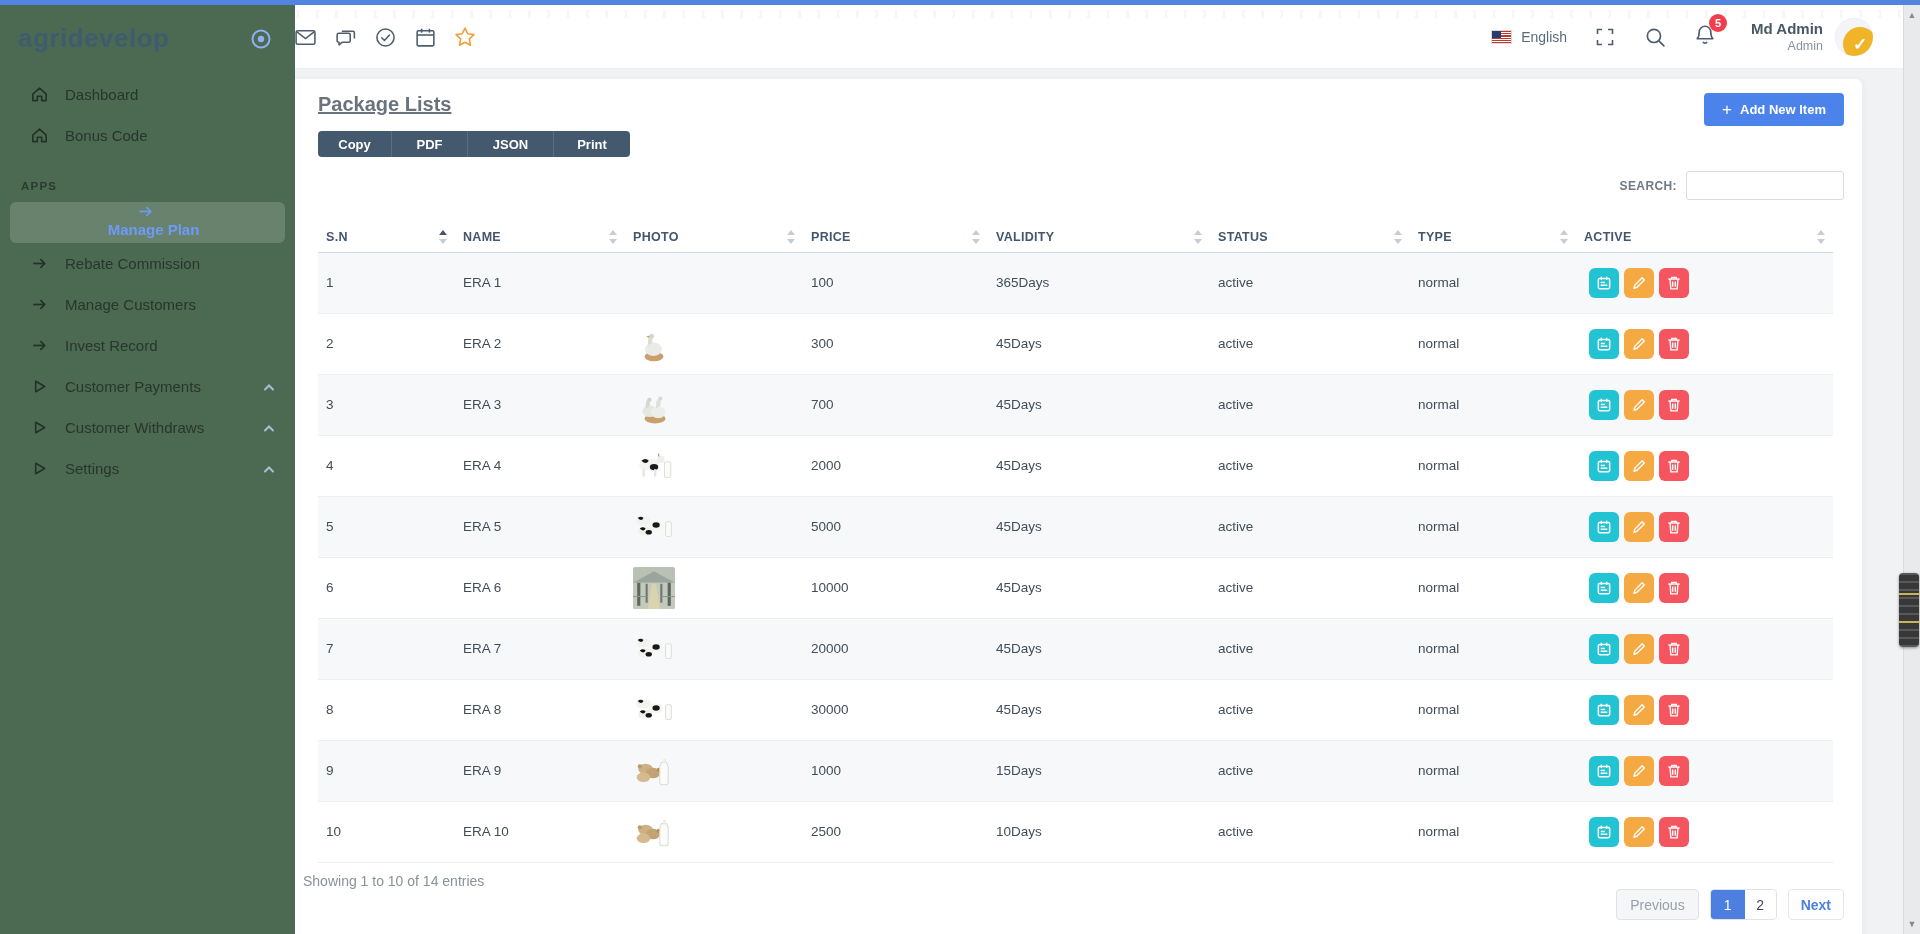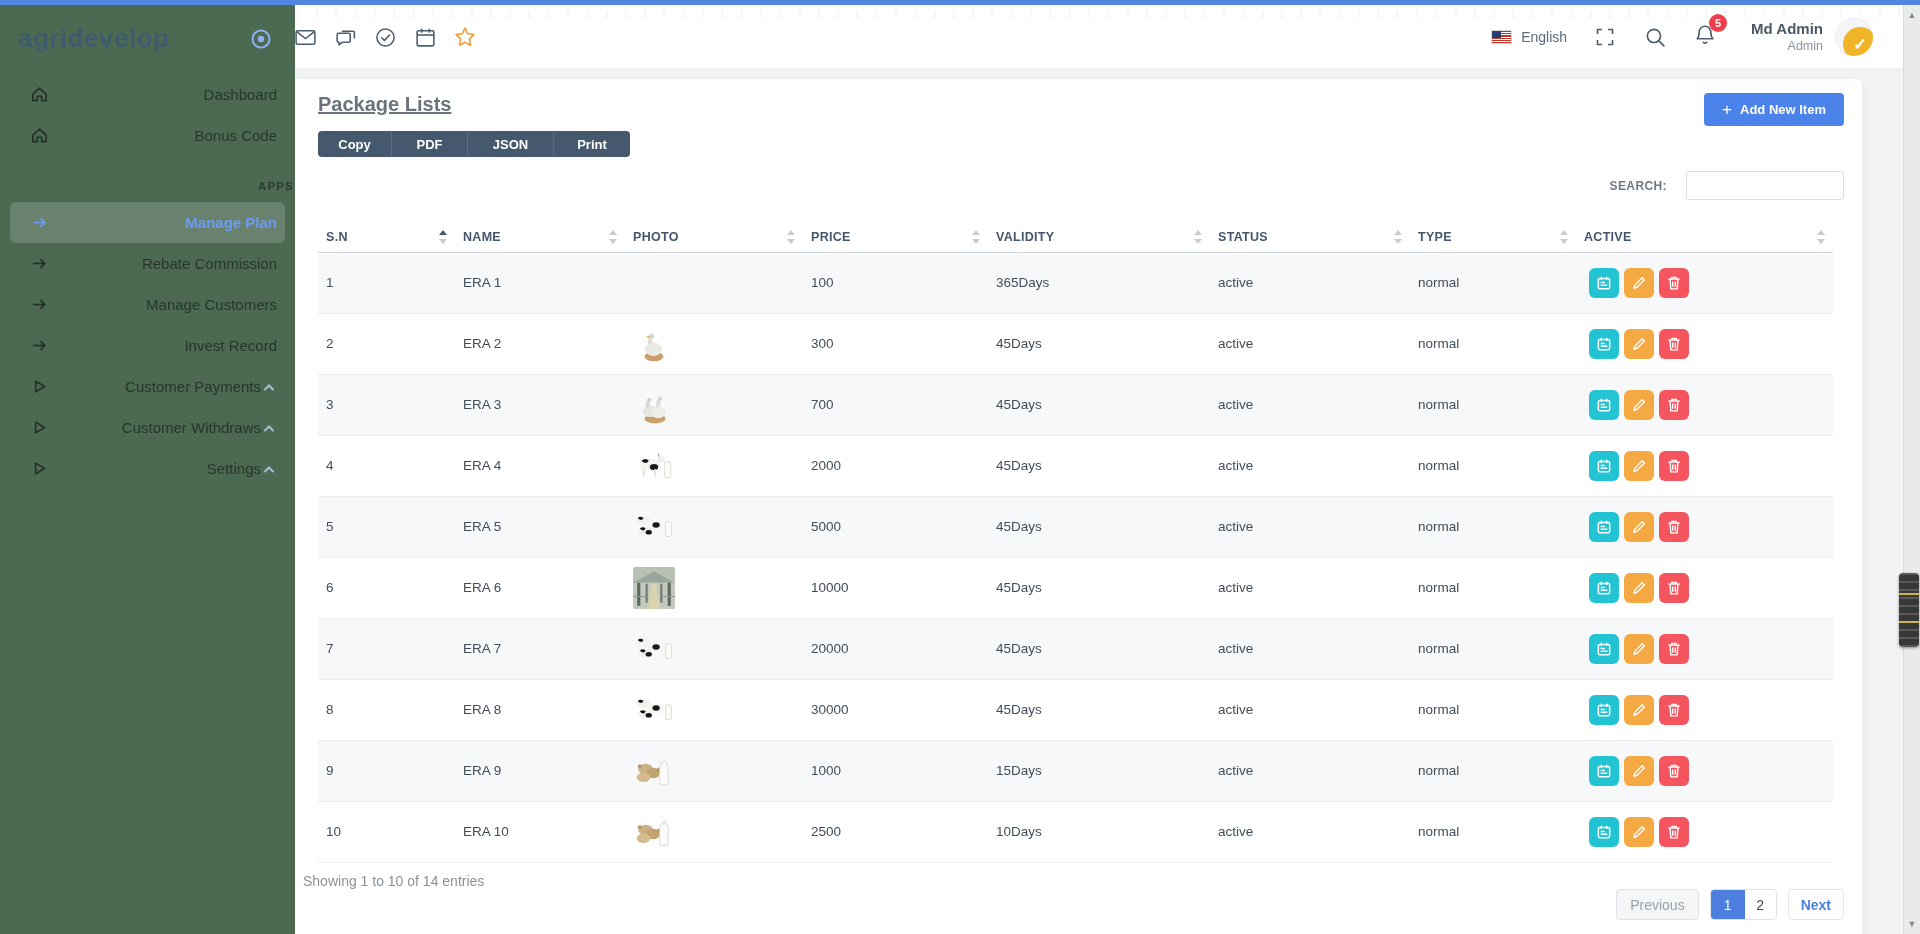--- a/index.html
+++ b/index.html
@@ -8,30 +8,30 @@
   body { position:relative; }
 
   
   .top-strip { position:absolute; left:0; top:0; width:1920px; height:5px; background:#5285e0; z-index:60; }
 
   
   .sidebar { position:absolute; left:0; top:5px; width:295px; height:929px; background:#4c6a52; z-index:40; }
   .logo-row { display:flex; align-items:center; justify-content:space-between; padding:18px 22px 6px 18px; }
   .logo-text { font-size:26px; font-weight:700; letter-spacing:.5px; color:#3d5a73; opacity:.85; }
   .record-btn { width:24px; height:24px; cursor:pointer; }
-  .side-nav { margin-top:14px;text-align:right; }
+  .side-nav { margin-top:14px; }
   .side-item { height:41px; margin:0 10px; padding:0 8px 0 20px; display:flex; align-items:center;
                border-radius:6px; cursor:pointer; color:#27352c; font-size:15px; }
   .side-item .ic { width:19px; height:19px; margin-right:16px; flex:0 0 19px; display:none; }
   .side-item .ic svg { display:block; }
   .side-item.ic-home .ic.home, .side-item.ic-arrow .ic.arrow, .side-item.ic-play .ic.play { display:block; }
   .side-item .lbl { flex:1; white-space:nowrap; }
   .side-item .chev { width:16px; height:16px; display:none; }
   .side-item.has-chev .chev { display:block; }
-  .side-item.active { background:rgba(255,255,255,.16); }
+  .side-item.active { background:rgba(255,255,255,.16);flex-direction:column; }
   .side-item.active .lbl { color:#6d9bf5; font-weight:600; }
   .side-item.active .ic svg * { stroke:#6d9bf5 !important; }
   .side-section { margin:24px 1px 10px; padding-left:20px; font-size:11.5px; font-weight:700;
                   letter-spacing:1.2px; color:#2c3a31; }
 
   
   .topbar { position:absolute; left:259px; top:5px; width:1644px; height:64px; background:#fff;
             border-bottom:1px solid #eceff2; z-index:30; }
   .topbar::before { content:""; position:absolute; left:0; top:5px; right:0; height:8px; opacity:.55;
      background-image:repeating-linear-gradient(100deg,#eef1f5 0 2px,transparent 2px 19px),
@@ -65,21 +65,21 @@
   .page-title { position:absolute; left:29px; top:14px; font-size:20px; color:#6a737c;text-decoration:underline; }
   .add-btn { position:absolute; right:18px; top:14px; height:33px; padding:0 18px; background:#4c83ea;
              border:none; border-radius:4px; color:#fff; font-size:13px; font-weight:700; cursor:pointer;
              display:flex; align-items:center; gap:8px; font-family:inherit; }
   .add-btn .plus { font-size:17px; font-weight:400; line-height:1; }
   .export-group { position:absolute; left:29px; top:52px; display:flex; }
   .btn-export { background:#44586e; color:#fff; border:none; border-right:1px solid #5a6d82;
                 font-size:13px; font-weight:700; height:26px; cursor:pointer; font-family:inherit; }
   .btn-export:first-child { border-radius:4px 0 0 4px; }
   .btn-export:last-child  { border-radius:0 4px 4px 0; border-right:none; }
-  .search-row { position:absolute; right:18px; top:92px; display:flex; align-items:center; gap:19px; }
+  .search-row { position:absolute; right:18px; top:92px; display:flex; align-items:center; gap:9px; }
   .search-label { font-size:12px; font-weight:600; letter-spacing:.4px; color:#6f7a85; }
   .search-input { width:158px; height:29px; border:1px solid #d9dde3; border-radius:3px; background:#fff;
                   padding:0 8px; font-size:13px; color:#414d59; font-family:inherit; }
 
   
   table.pkg { position:absolute; left:29px; top:143px; width:1515px; border-collapse:collapse; table-layout:fixed; }
   table.pkg th:nth-child(1){width:137px} table.pkg th:nth-child(2){width:170px}
   table.pkg th:nth-child(3){width:178px} table.pkg th:nth-child(4){width:185px}
   table.pkg th:nth-child(5){width:222px} table.pkg th:nth-child(6){width:200px}
   table.pkg th:nth-child(7){width:166px}

